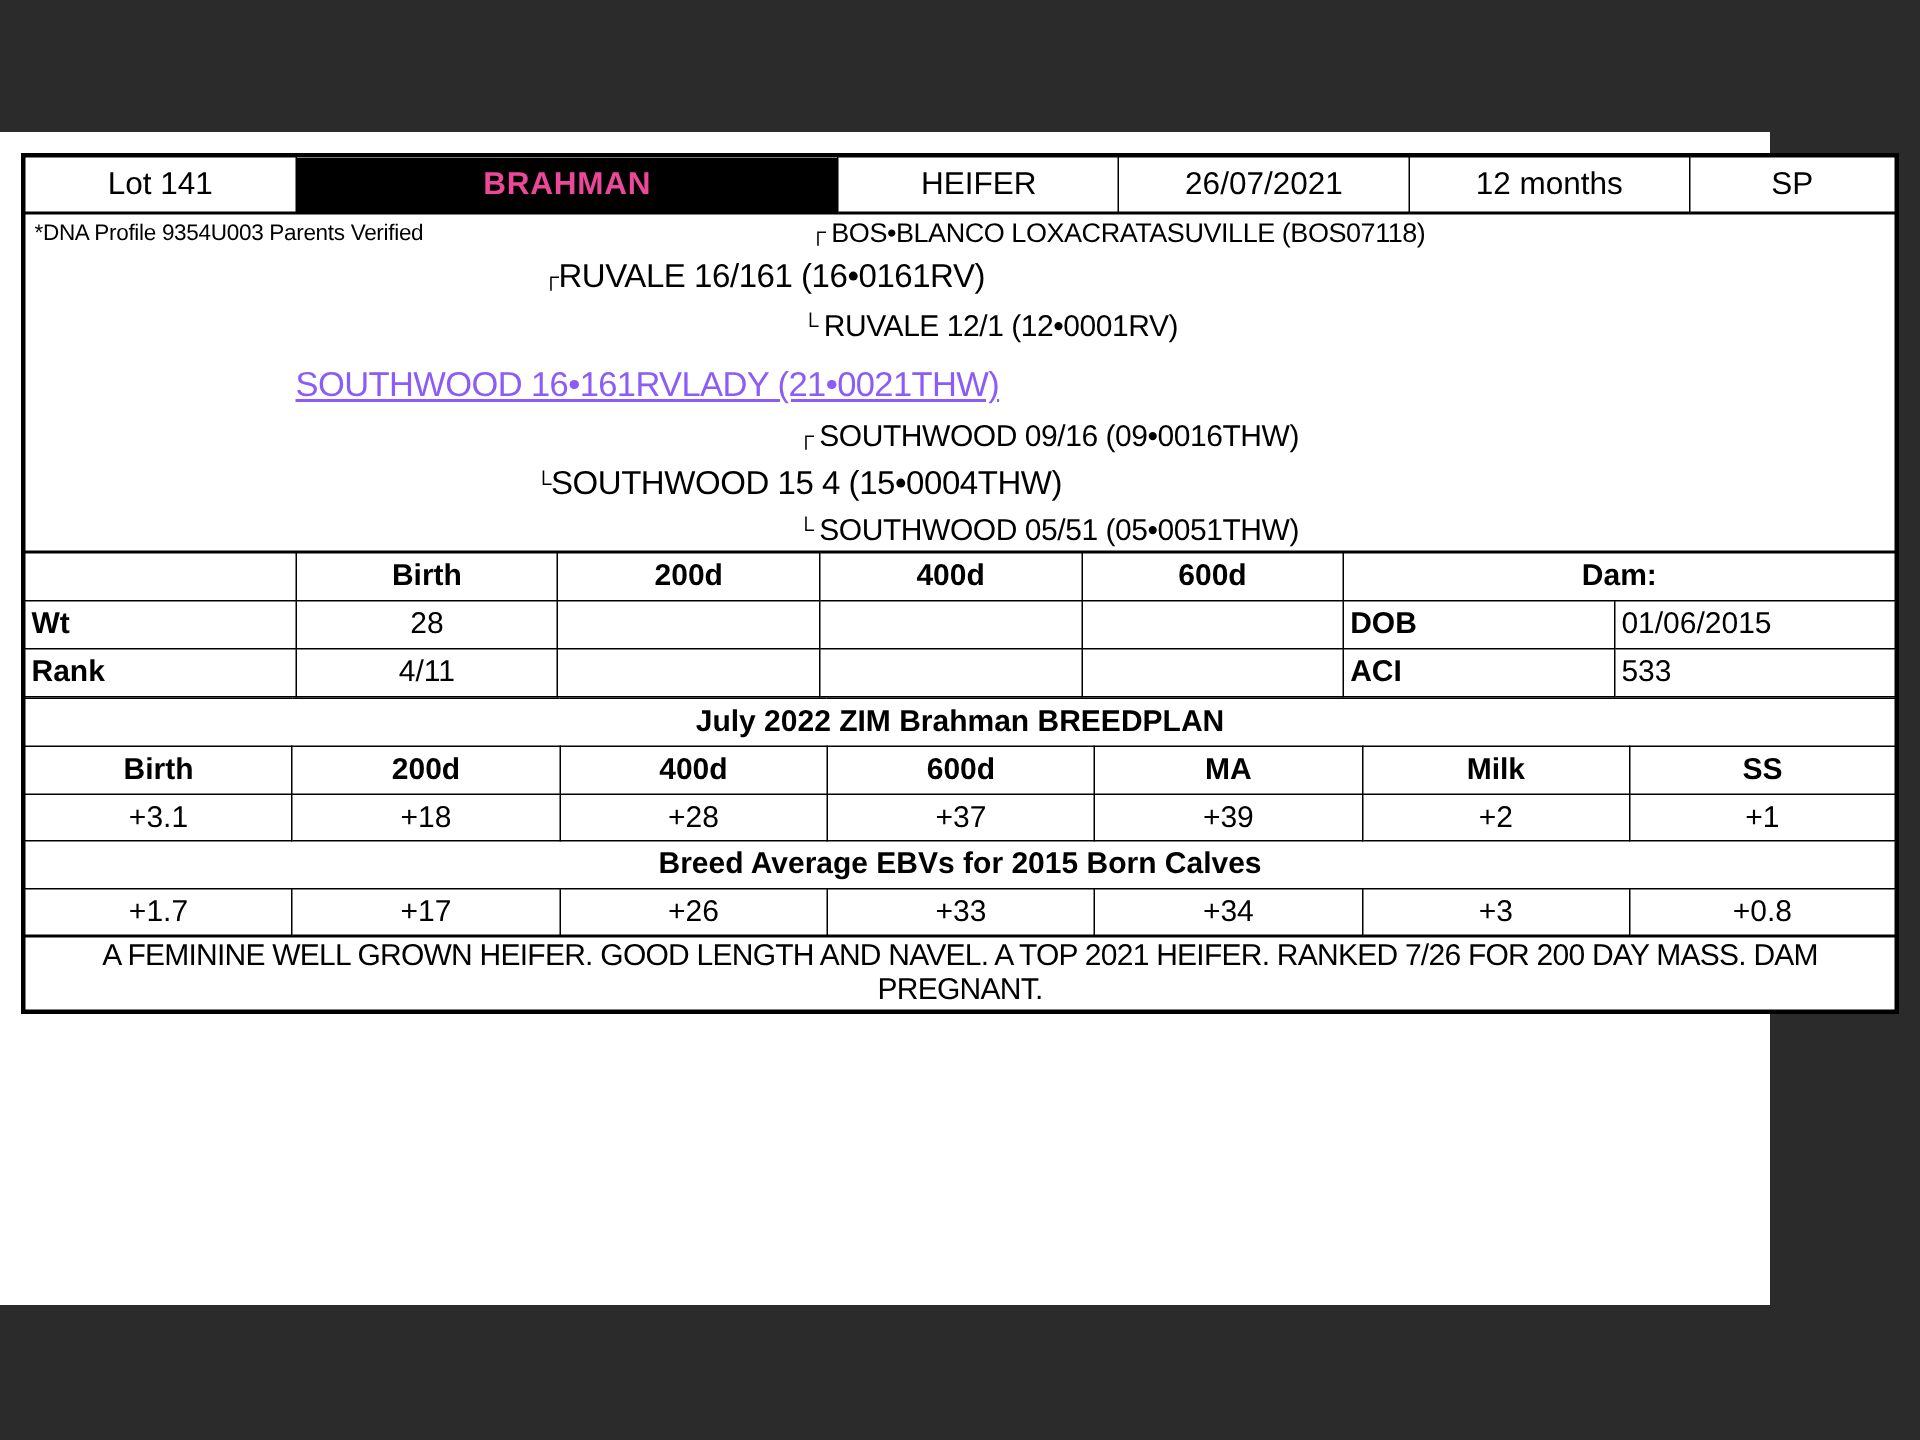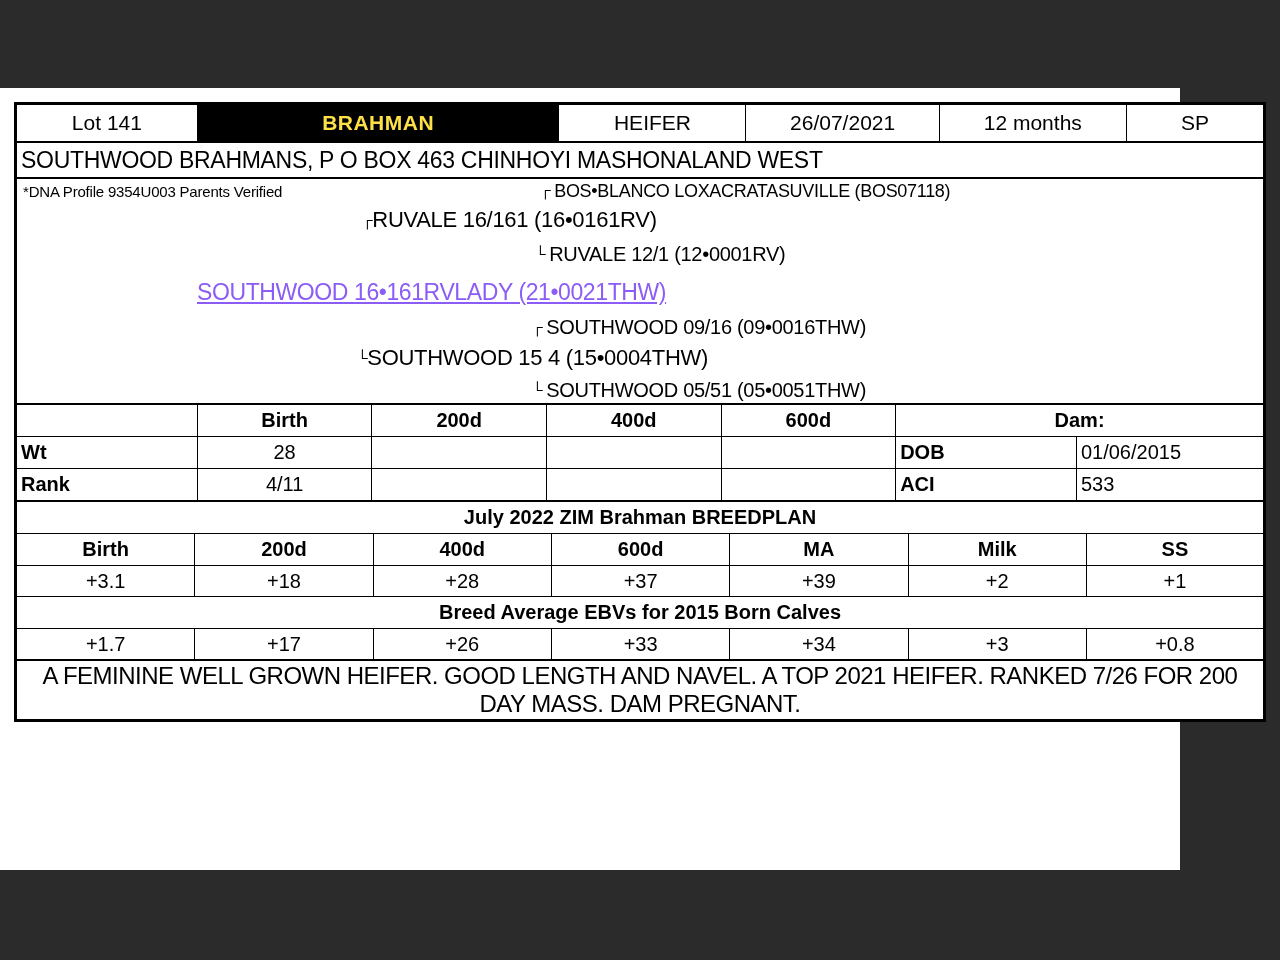--- a/index.html
+++ b/index.html
@@ -45,21 +45,21 @@
     overflow: hidden;
   }
   .c { text-align: center; }
   .l { text-align: left; }
   .r { text-align: left; }
   .b { font-weight: bold; }
   
   .hdr td { height: 34px; font-size: 21px; }
   .brahman-cell {
     background: #000;
-    color: #fde047;
+    color: #ec4899;
     font-weight: bold;
     letter-spacing: 0.5px;
   }
   
   .breeder td {
     height: 32px;
     font-size: 23px;
     letter-spacing: -0.3px;
   }
   
@@ -86,21 +86,21 @@
   .p-dam { left: 340px; top: 166px; font-size: 22px; letter-spacing: -0.3px; }
   .p-dam-dam { left: 515px; top: 200px; font-size: 20px; letter-spacing: -0.3px; }
   .brk { font-size: 15px; vertical-align: 2px; }
   
   .stat td { height: 29px; font-size: 20px; }
   .stat-hdr td { height: 29px; font-size: 20px; font-weight: bold; }
   .section td { height: 29px; font-size: 20px; font-weight: bold; text-align: center; }
   .ebv td { height: 28px; font-size: 20px; }
   .desc td {
     height: 30px;
-    font-size: 24px;
+    font-size: 20px;
     text-align: center;
     letter-spacing: -0.5px;
   }
   .desc-wrap { white-space: normal; }
 </style>
 </head>
 <body>
 
 <div class="page">
   <div class="sheet">
@@ -119,27 +119,20 @@
           <td class="c">Lot 141</td>
           <td class="c brahman-cell">BRAHMAN</td>
           <td class="c">HEIFER</td>
           <td class="c">26/07/2021</td>
           <td class="c">12 months</td>
           <td class="c">SP</td>
         </tr>
       </tbody>
     </table>
 
-    <table>
-      <tbody>
-        <tr class="breeder">
-          <td class="l">SOUTHWOOD BRAHMANS, P O BOX 463 CHINHOYI MASHONALAND WEST</td>
-        </tr>
-      </tbody>
-    </table>
 
     <table>
       <tbody>
         <tr>
           <td class="ped-cell">
             <div class="ped">
               <div class="dna">*DNA Profile 9354U003 Parents Verified</div>
               <div class="p-sire-sire"><span class="brk">┌&nbsp;</span><span>BOS•BLANCO LOXACRATASUVILLE (BOS07118)</span></div>
               <div class="p-sire"><span class="brk">┌</span><span>RUVALE 16/161 (16•0161RV)</span></div>
               <div class="p-sire-dam"><span class="brk">└&nbsp;</span><span>RUVALE 12/1 (12•0001RV)</span></div>

